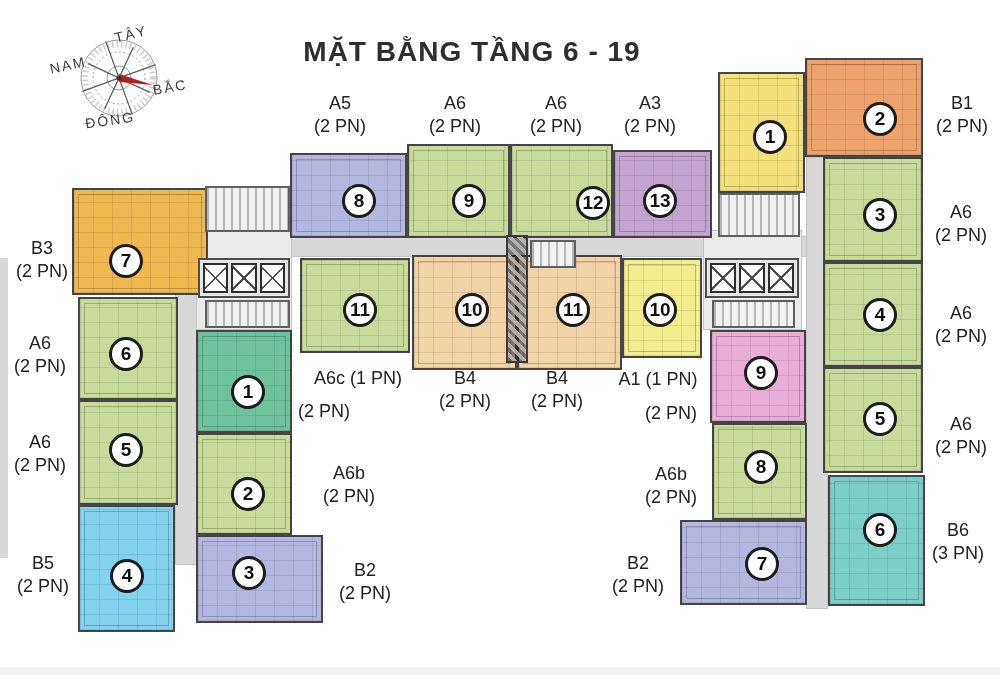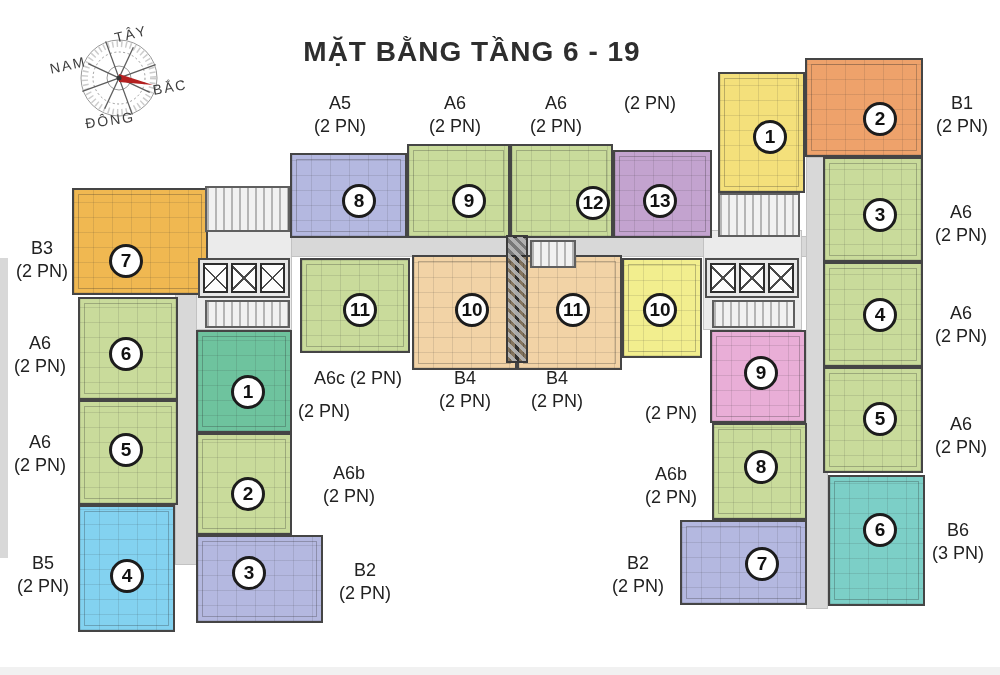--- a/index.html
+++ b/index.html
@@ -170,20 +170,21 @@
     </div>
     <div class="ulabel" style="left: 390px; top: 92px;">
       <div>A6</div>
       <div>(2 PN)</div>
     </div>
     <div class="ulabel" style="left: 491px; top: 92px;">
       <div>A6</div>
       <div>(2 PN)</div>
     </div>
     <div class="ulabel" style="left: 585px; top: 92px;">
+      <div>A3</div>
       <div>(2 PN)</div>
     </div>
     <div class="ulabel" style="left: 897px; top: 92px;">
       <div>B1</div>
       <div>(2 PN)</div>
     </div>
     <div class="ulabel" style="left: 896px; top: 201px;">
       <div>A6</div>
       <div>(2 PN)</div>
     </div>
@@ -213,37 +214,40 @@
     </div>
     <div class="ulabel" style="left: -22px; top: 552px;">
       <div>B5</div>
       <div>(2 PN)</div>
     </div>
     <div class="ulabel" style="left: 300px; top: 559px;">
       <div>B2</div>
       <div>(2 PN)</div>
     </div>
     <div class="ulabel" style="left: 293px; top: 367px;">
-      <div>A6c (2 PN)</div>
+      <div>A6c (1 PN)</div>
     </div>
     <div class="ulabel" style="left: 259px; top: 400px;">
       <div>(2 PN)</div>
     </div>
     <div class="ulabel" style="left: 284px; top: 462px;">
       <div>A6b</div>
       <div>(2 PN)</div>
     </div>
     <div class="ulabel" style="left: 400px; top: 367px;">
       <div>B4</div>
       <div>(2 PN)</div>
     </div>
     <div class="ulabel" style="left: 492px; top: 367px;">
       <div>B4</div>
       <div>(2 PN)</div>
     </div>
+    <div class="ulabel" style="left: 593px; top: 368px;">
+      <div>A1 (1 PN)</div>
+    </div>
     <div class="ulabel" style="left: 606px; top: 402px;">
       <div>(2 PN)</div>
     </div>
     <div class="ulabel" style="left: 606px; top: 463px;">
       <div>A6b</div>
       <div>(2 PN)</div>
     </div>
     <div class="ulabel" style="left: 573px; top: 552px;">
       <div>B2</div>
       <div>(2 PN)</div>

